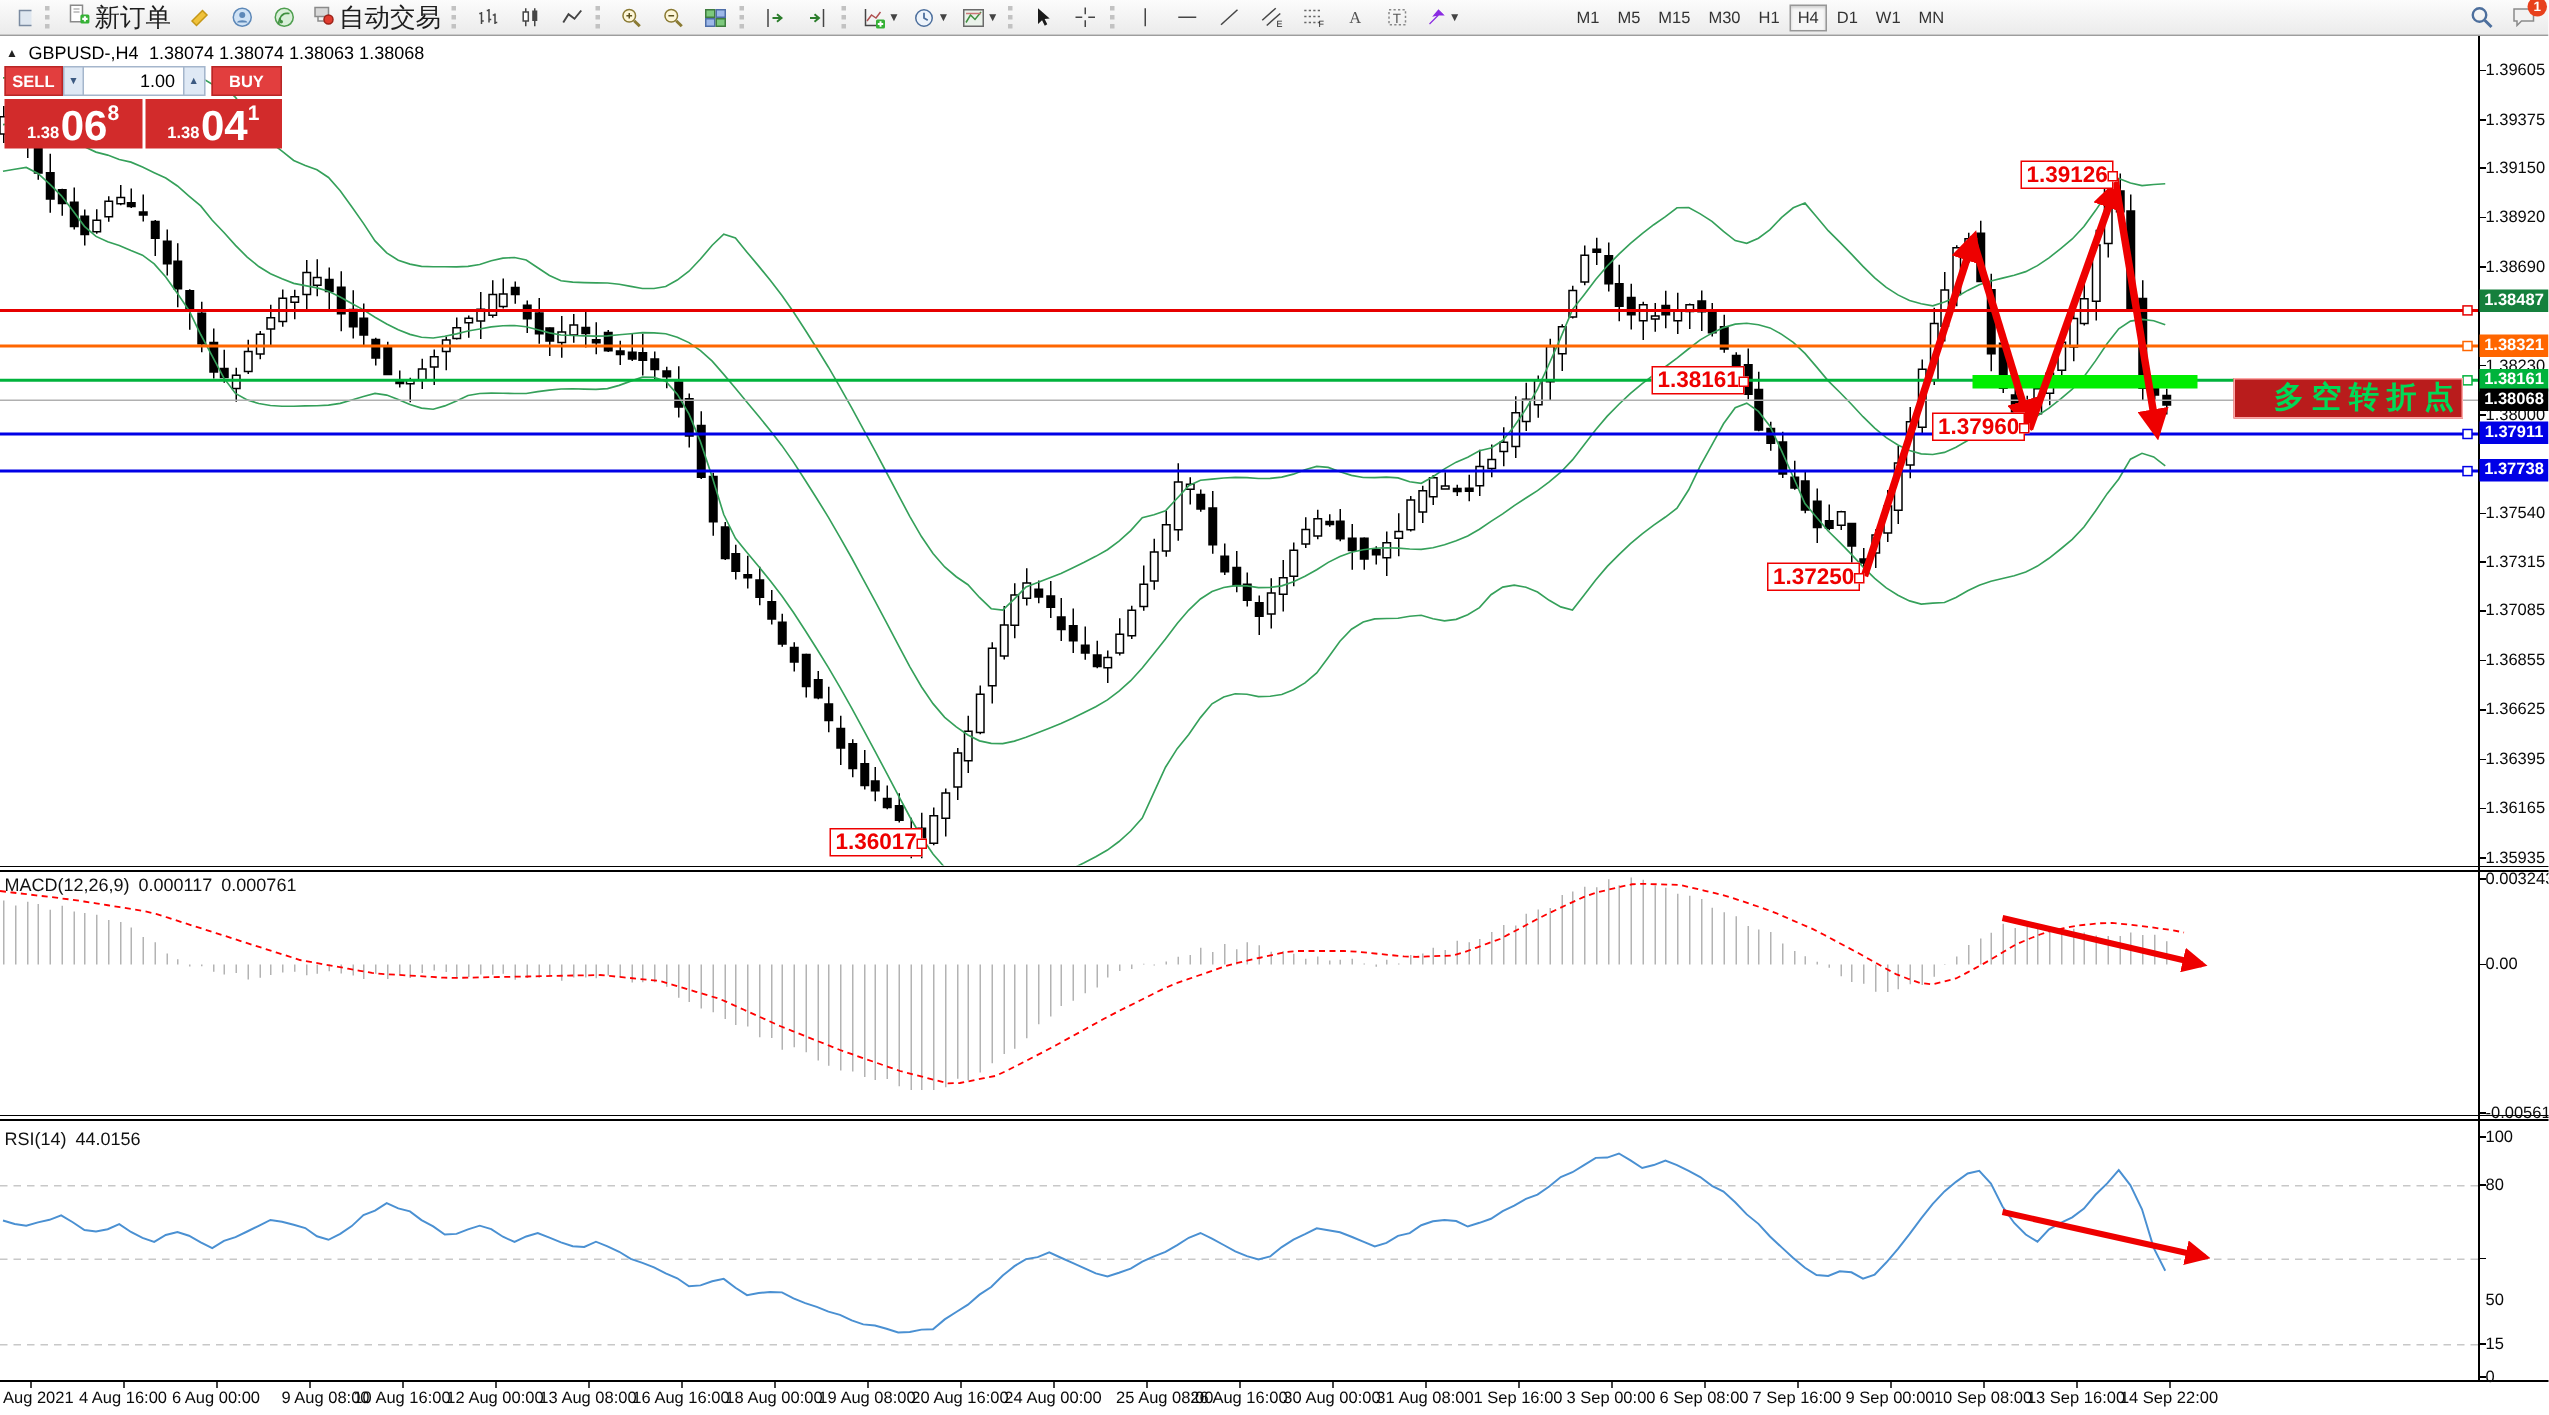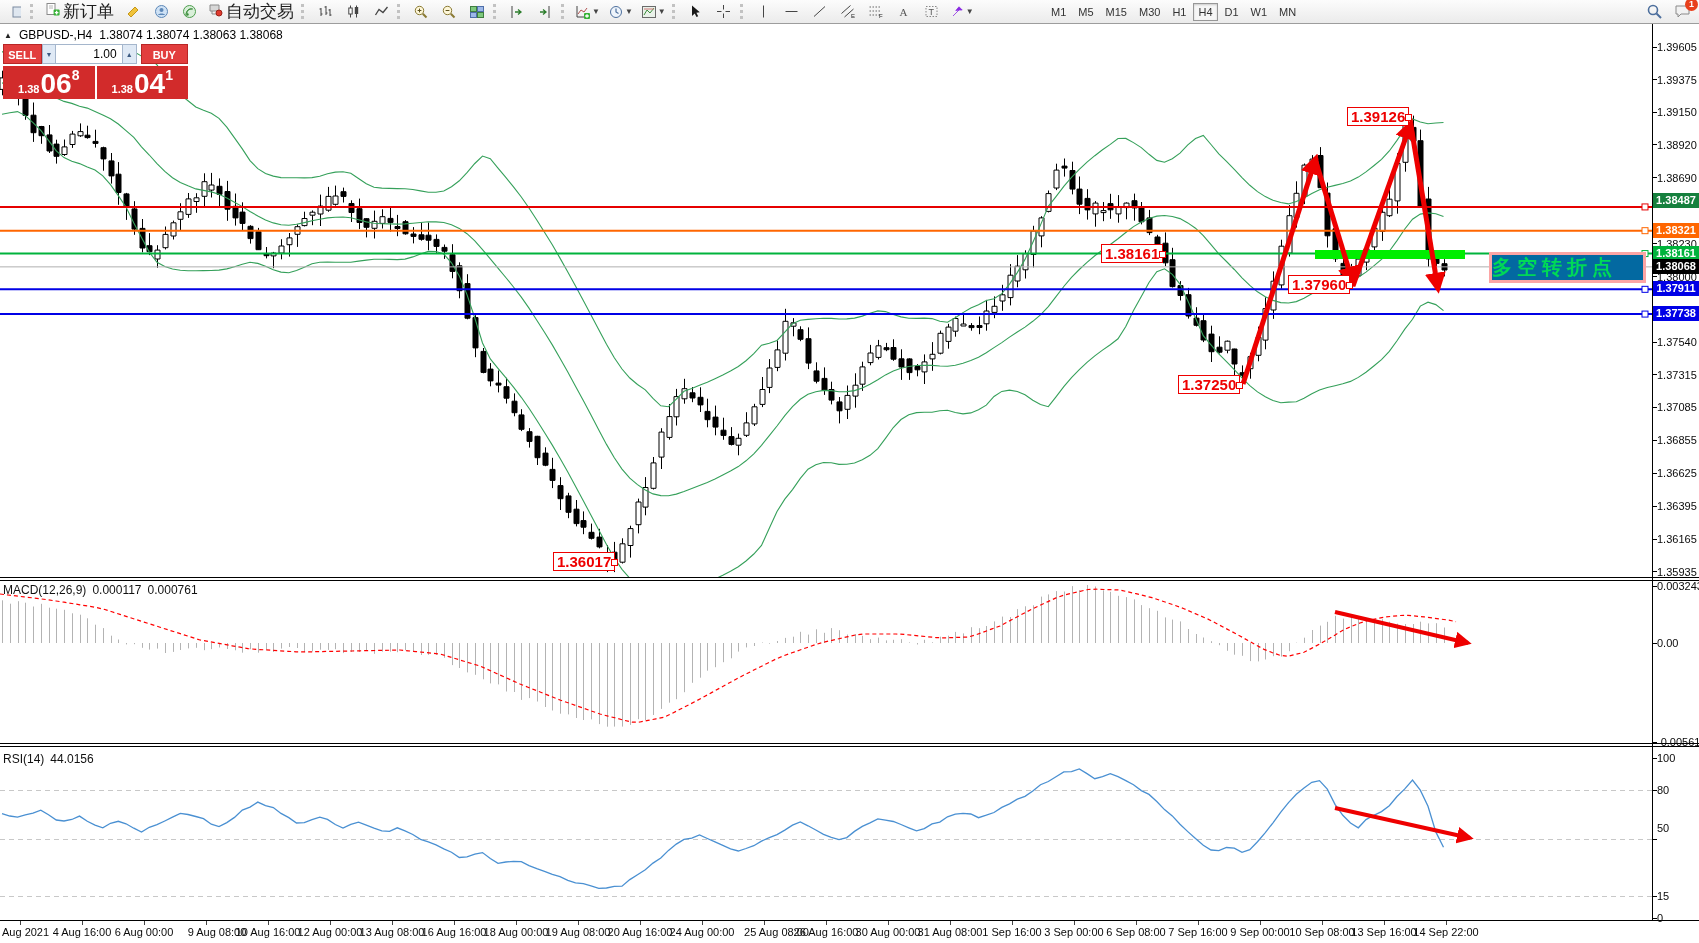--- a/index.html
+++ b/index.html
@@ -43,21 +43,21 @@
   .ps{font:700 14px/14px "Liberation Sans";align-self:flex-start;margin-top:2px}
   .ptick{position:absolute;left:1657px;font-size:11px;color:#0a0a0a;transform:translateY(-6px);
     white-space:nowrap;z-index:4}
   .badge{position:absolute;left:1653px;width:46px;height:15px;color:#fff;text-align:center;
     font:700 11px/15px "Liberation Sans";transform:translateY(-8px);z-index:5}
   .ann-box{position:absolute;background:#fff;border:1px solid #ee0000;color:#ee0000;
     font:700 15px/17px "Liberation Sans";padding:0 3px;z-index:8;white-space:nowrap}
   .ann-box .nub{position:absolute;right:-4px;top:50%;margin-top:-3px;width:5px;height:5px;
     background:#fff;border:1px solid #ee0000}
   #note-box{position:absolute;left:1489px;top:252px;width:151px;height:25px;z-index:8;
-    border:3px solid #fca5a5;background:#0369a1;color:#00d957;text-align:left;
+    border:1px solid #fca5a5;background:#b91c1c;color:#00d957;text-align:right;
     font:700 20px/25px "Liberation Sans";letter-spacing:5px}
   #macd-label{position:absolute;left:3px;top:583px;font-size:12px;color:#111;z-index:6;display:flex;gap:6px}
   #rsi-label{position:absolute;left:3px;top:752px;font-size:12px;color:#111;z-index:6;display:flex;gap:6px}
   .date-label{position:absolute;top:926px;font-size:11px;color:#0a0a0a;transform:translateX(-50%);
     white-space:nowrap;z-index:4}
   .date-label.first{transform:none}
   #cv{position:absolute;left:0;top:0;z-index:2}
 </style>
 </head>
 <body>
@@ -442,21 +442,21 @@
     <div class="badge" style="top: 230.676px; background: rgb(255, 102, 0);">1.38321</div>
     <div class="badge" style="top: 253.564px; background: rgb(0, 179, 60);">1.38161</div>
     <div class="badge" style="top: 289.327px; background: rgb(0, 0, 230);">1.37911</div>
     <div class="badge" style="top: 314.074px; background: rgb(0, 0, 230);">1.37738</div>
     <div class="badge" style="top: 266.868px; background: rgb(0, 0, 0);">1.38068</div>
     <div class="ptick" style="top: 586px;">0.003243</div>
     <div class="ptick" style="top: 643px;">0.00</div>
     <div class="ptick" style="top: 742px;">-0.005616</div>
     <div class="ptick" style="top: 758px;">100</div>
     <div class="ptick" style="top: 790px;">80</div>
-    <div class="ptick" style="top: 828px; text-align: right;">50</div>
+    <div class="ptick" style="top: 867px; text-align: right;">50</div>
     <div class="ptick" style="top: 896px;">15</div>
     <div class="ptick" style="top: 918px;">0</div>
     <div class="date-label first" style="left: 2px;">Aug 2021</div>
     <div class="date-label" style="left: 82px;">4 Aug 16:00</div>
     <div class="date-label" style="left: 144px;">6 Aug 00:00</div>
     <div class="date-label" style="left: 206px; margin-left: 11px;">9 Aug 08:00</div>
     <div class="date-label" style="left: 268px;">10 Aug 16:00</div>
     <div class="date-label" style="left: 330px;">12 Aug 00:00</div>
     <div class="date-label" style="left: 392px;">13 Aug 08:00</div>
     <div class="date-label" style="left: 454px;">16 Aug 16:00</div>

